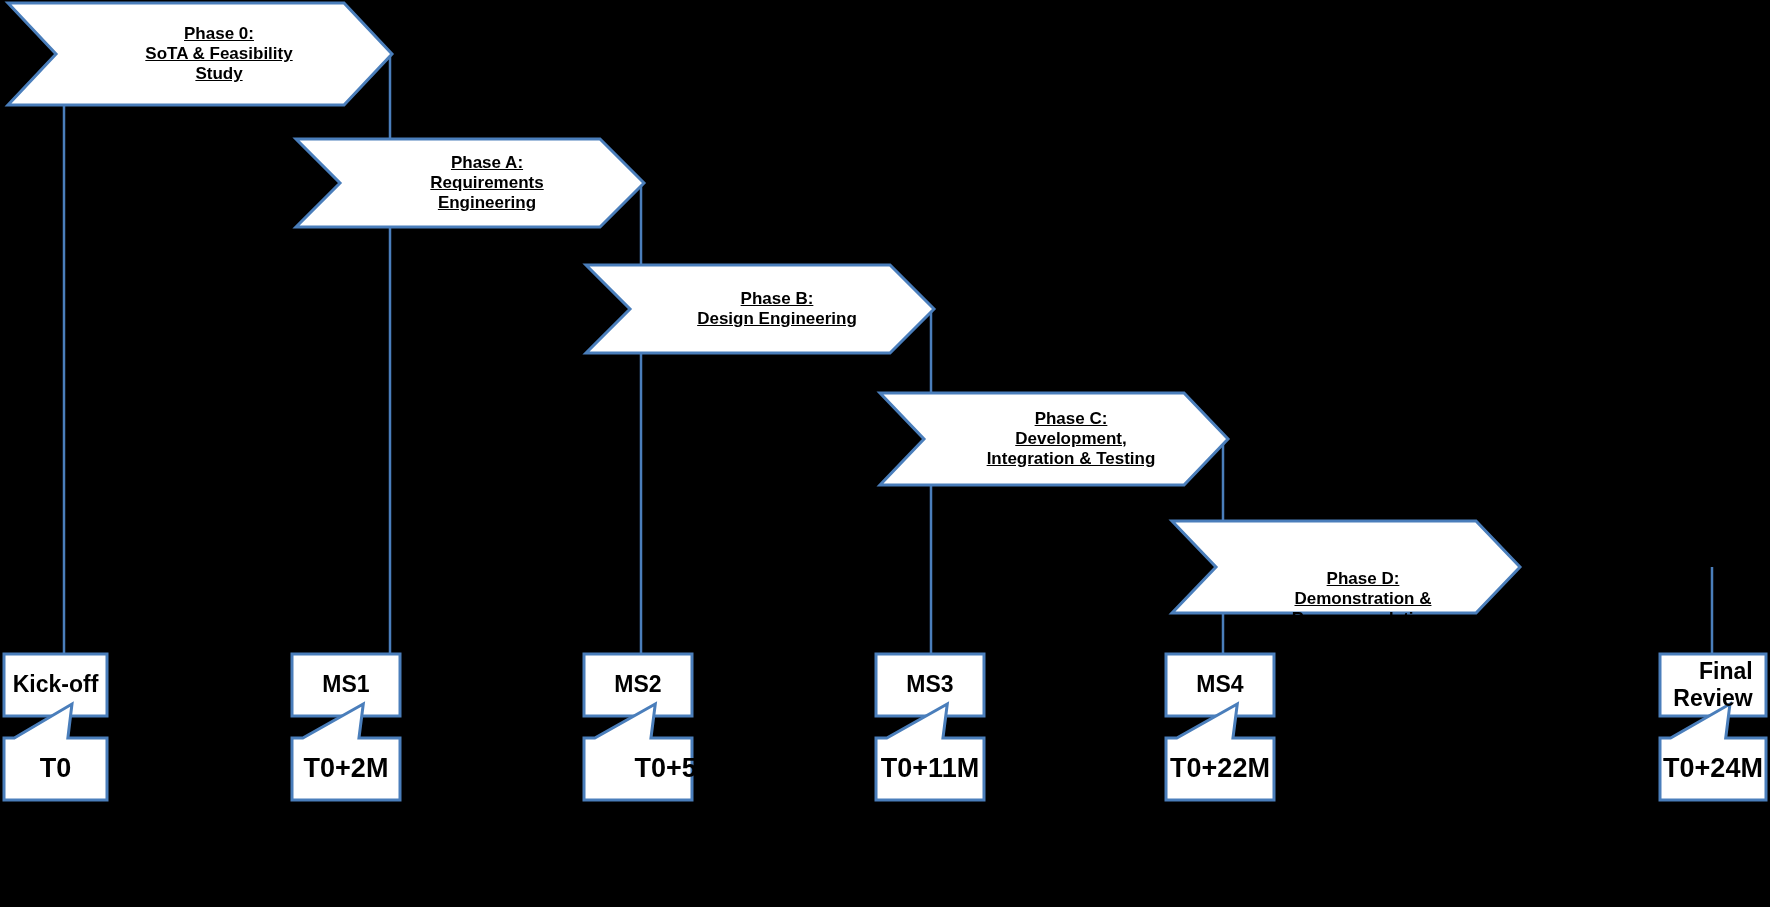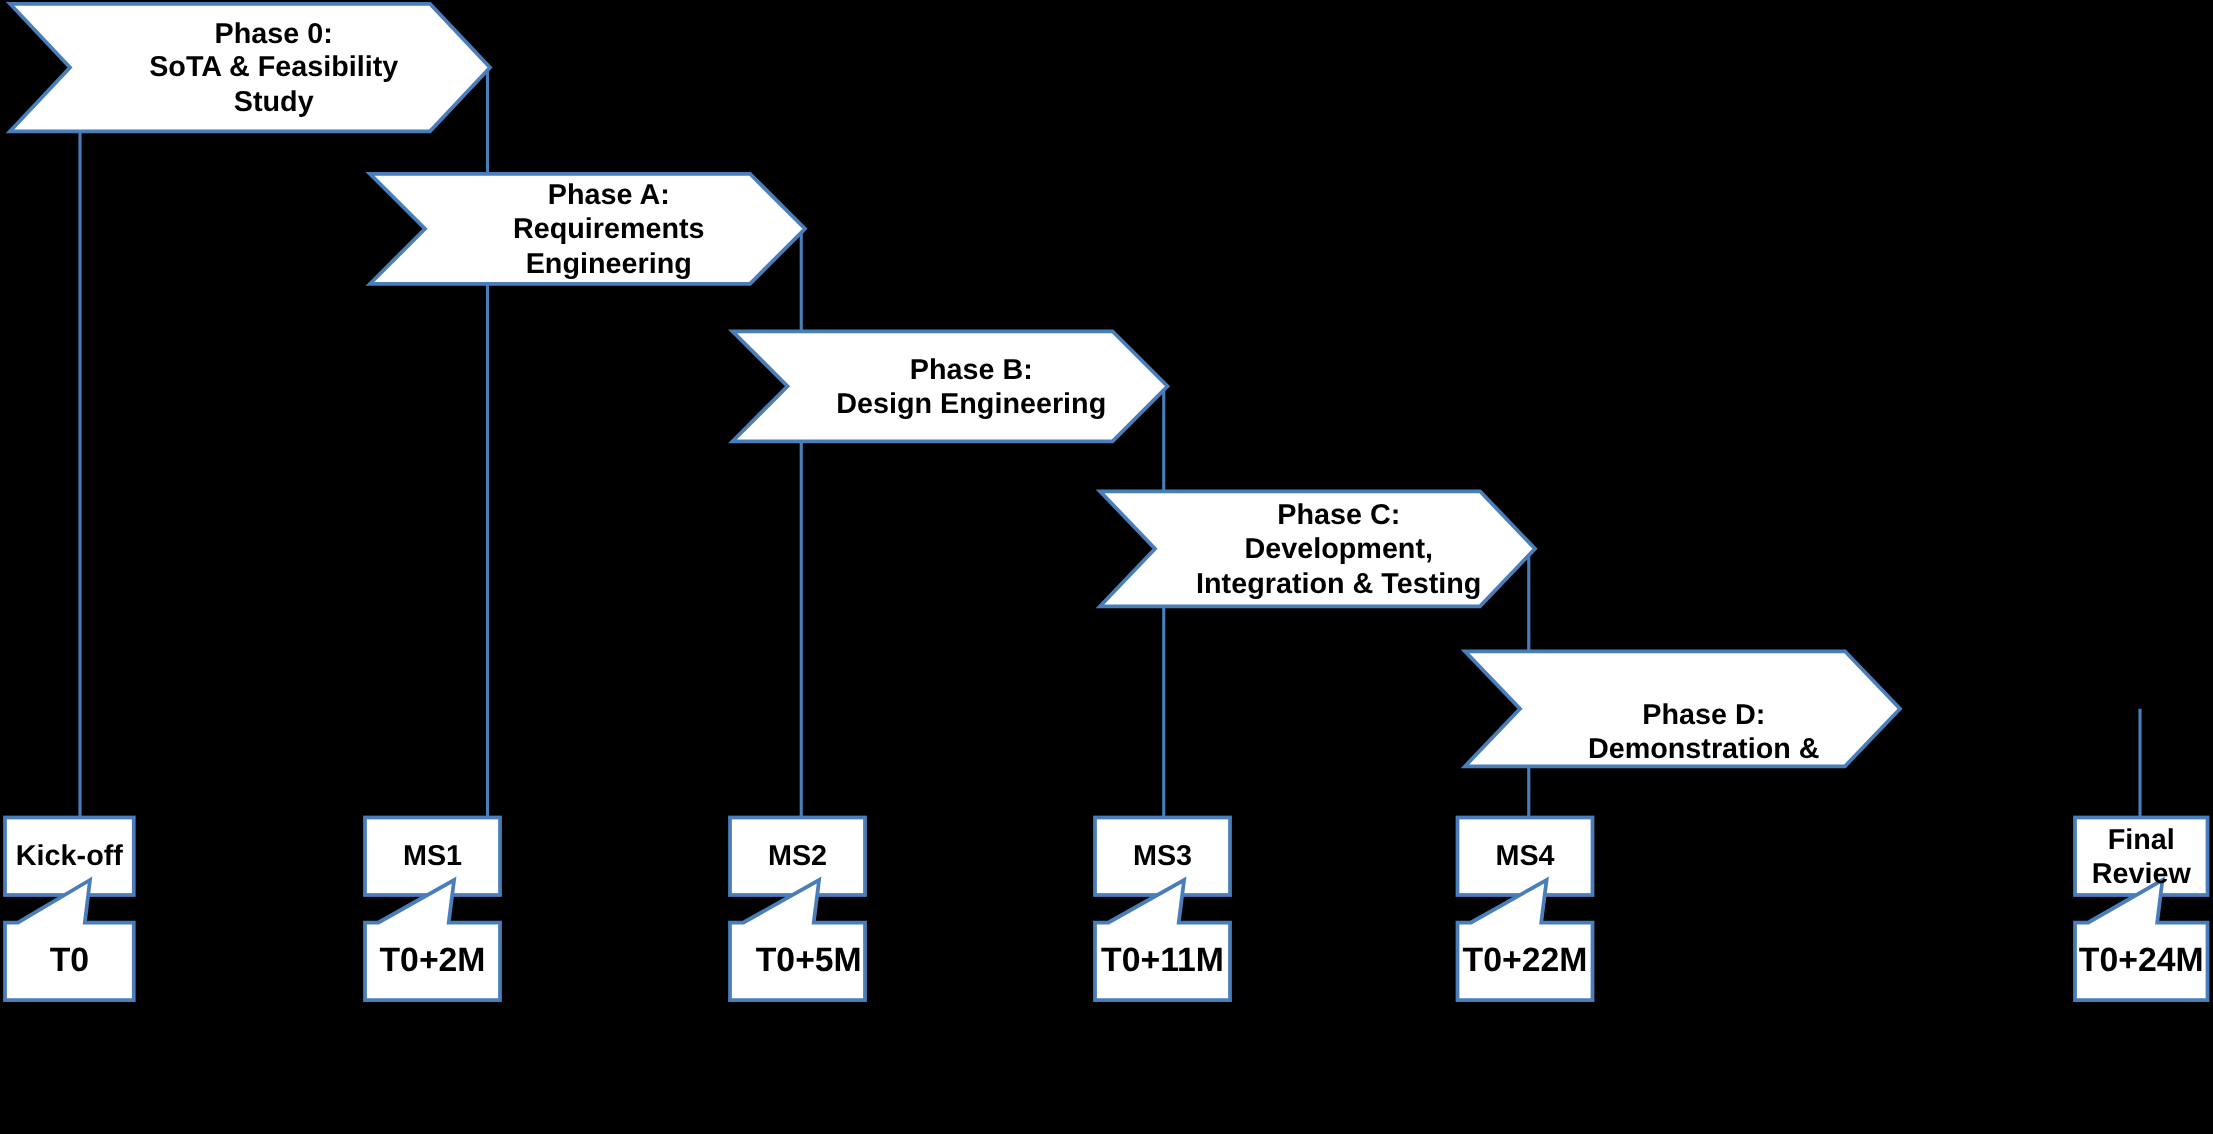--- a/index.html
+++ b/index.html
@@ -29,21 +29,21 @@
     color: #000000;
     font-weight: bold;
     text-align: center;
     line-height: 1.18;
     pointer-events: none;
     white-space: pre-line;
     display: flex;
     align-items: center;
     justify-content: center;
   }
-  .phase-label { font-size: 23px; }
+  .phase-label { font-size: 17px; text-decoration: underline; }
   .ms-label    { font-size: 23px; }
   .time-label  { font-size: 27px; }
 </style>
 </head>
 <body>
 
 <div id="stage">
   <svg id="svg-layer" viewBox="0 0 1770 907">
       <line x1="64" y1="96" x2="64" y2="654" stroke="#4a7ebb" stroke-width="2.5"></line>
       <line x1="390" y1="55" x2="390" y2="654" stroke="#4a7ebb" stroke-width="2.5"></line>
@@ -81,21 +81,21 @@
     <div class="phase-label" style="left: 630px; top: 265px; width: 294px; height: 88px;">Phase B:
 Design Engineering</div>
     <div class="phase-label" style="left: 1216px; top: 521px; width: 294px; height: 92px; margin-top: 32px;">Phase D:
 Demonstration &amp;
 Recommendation</div>
     <div class="ms-label" style="left: 4px; top: 654px; width: 103px; height: 62px;">Kick-off</div>
     <div class="time-label" style="left: 4px; top: 738px; width: 103px; height: 62px;">T0</div>
     <div class="ms-label" style="left: 292px; top: 654px; width: 108px; height: 62px;">MS1</div>
     <div class="time-label" style="left: 292px; top: 738px; width: 108px; height: 62px;">T0+2M</div>
     <div class="ms-label" style="left: 584px; top: 654px; width: 108px; height: 62px;">MS2</div>
-    <div class="time-label" style="left: 584px; top: 738px; width: 126px; height: 62px;">T0+5M</div>
+    <div class="time-label" style="left: 584px; top: 738px; width: 126px; height: 62px; padding-left: 30px;">T0+5M</div>
     <div class="ms-label" style="left: 876px; top: 654px; width: 108px; height: 62px;">MS3</div>
     <div class="time-label" style="left: 876px; top: 738px; width: 108px; height: 62px;">T0+11M</div>
     <div class="ms-label" style="left: 1166px; top: 654px; width: 108px; height: 62px;">MS4</div>
     <div class="time-label" style="left: 1166px; top: 738px; width: 108px; height: 62px;">T0+22M</div>
-    <div class="ms-label" style="left: 1660px; top: 654px; width: 106px; height: 62px;">Final
+    <div class="ms-label" style="left: 1660px; top: 654px; width: 106px; height: 62px; text-align: right;">Final
 Review</div>
     <div class="time-label" style="left: 1660px; top: 738px; width: 106px; height: 62px;">T0+24M</div>
   </div>
 
 </body></html>

